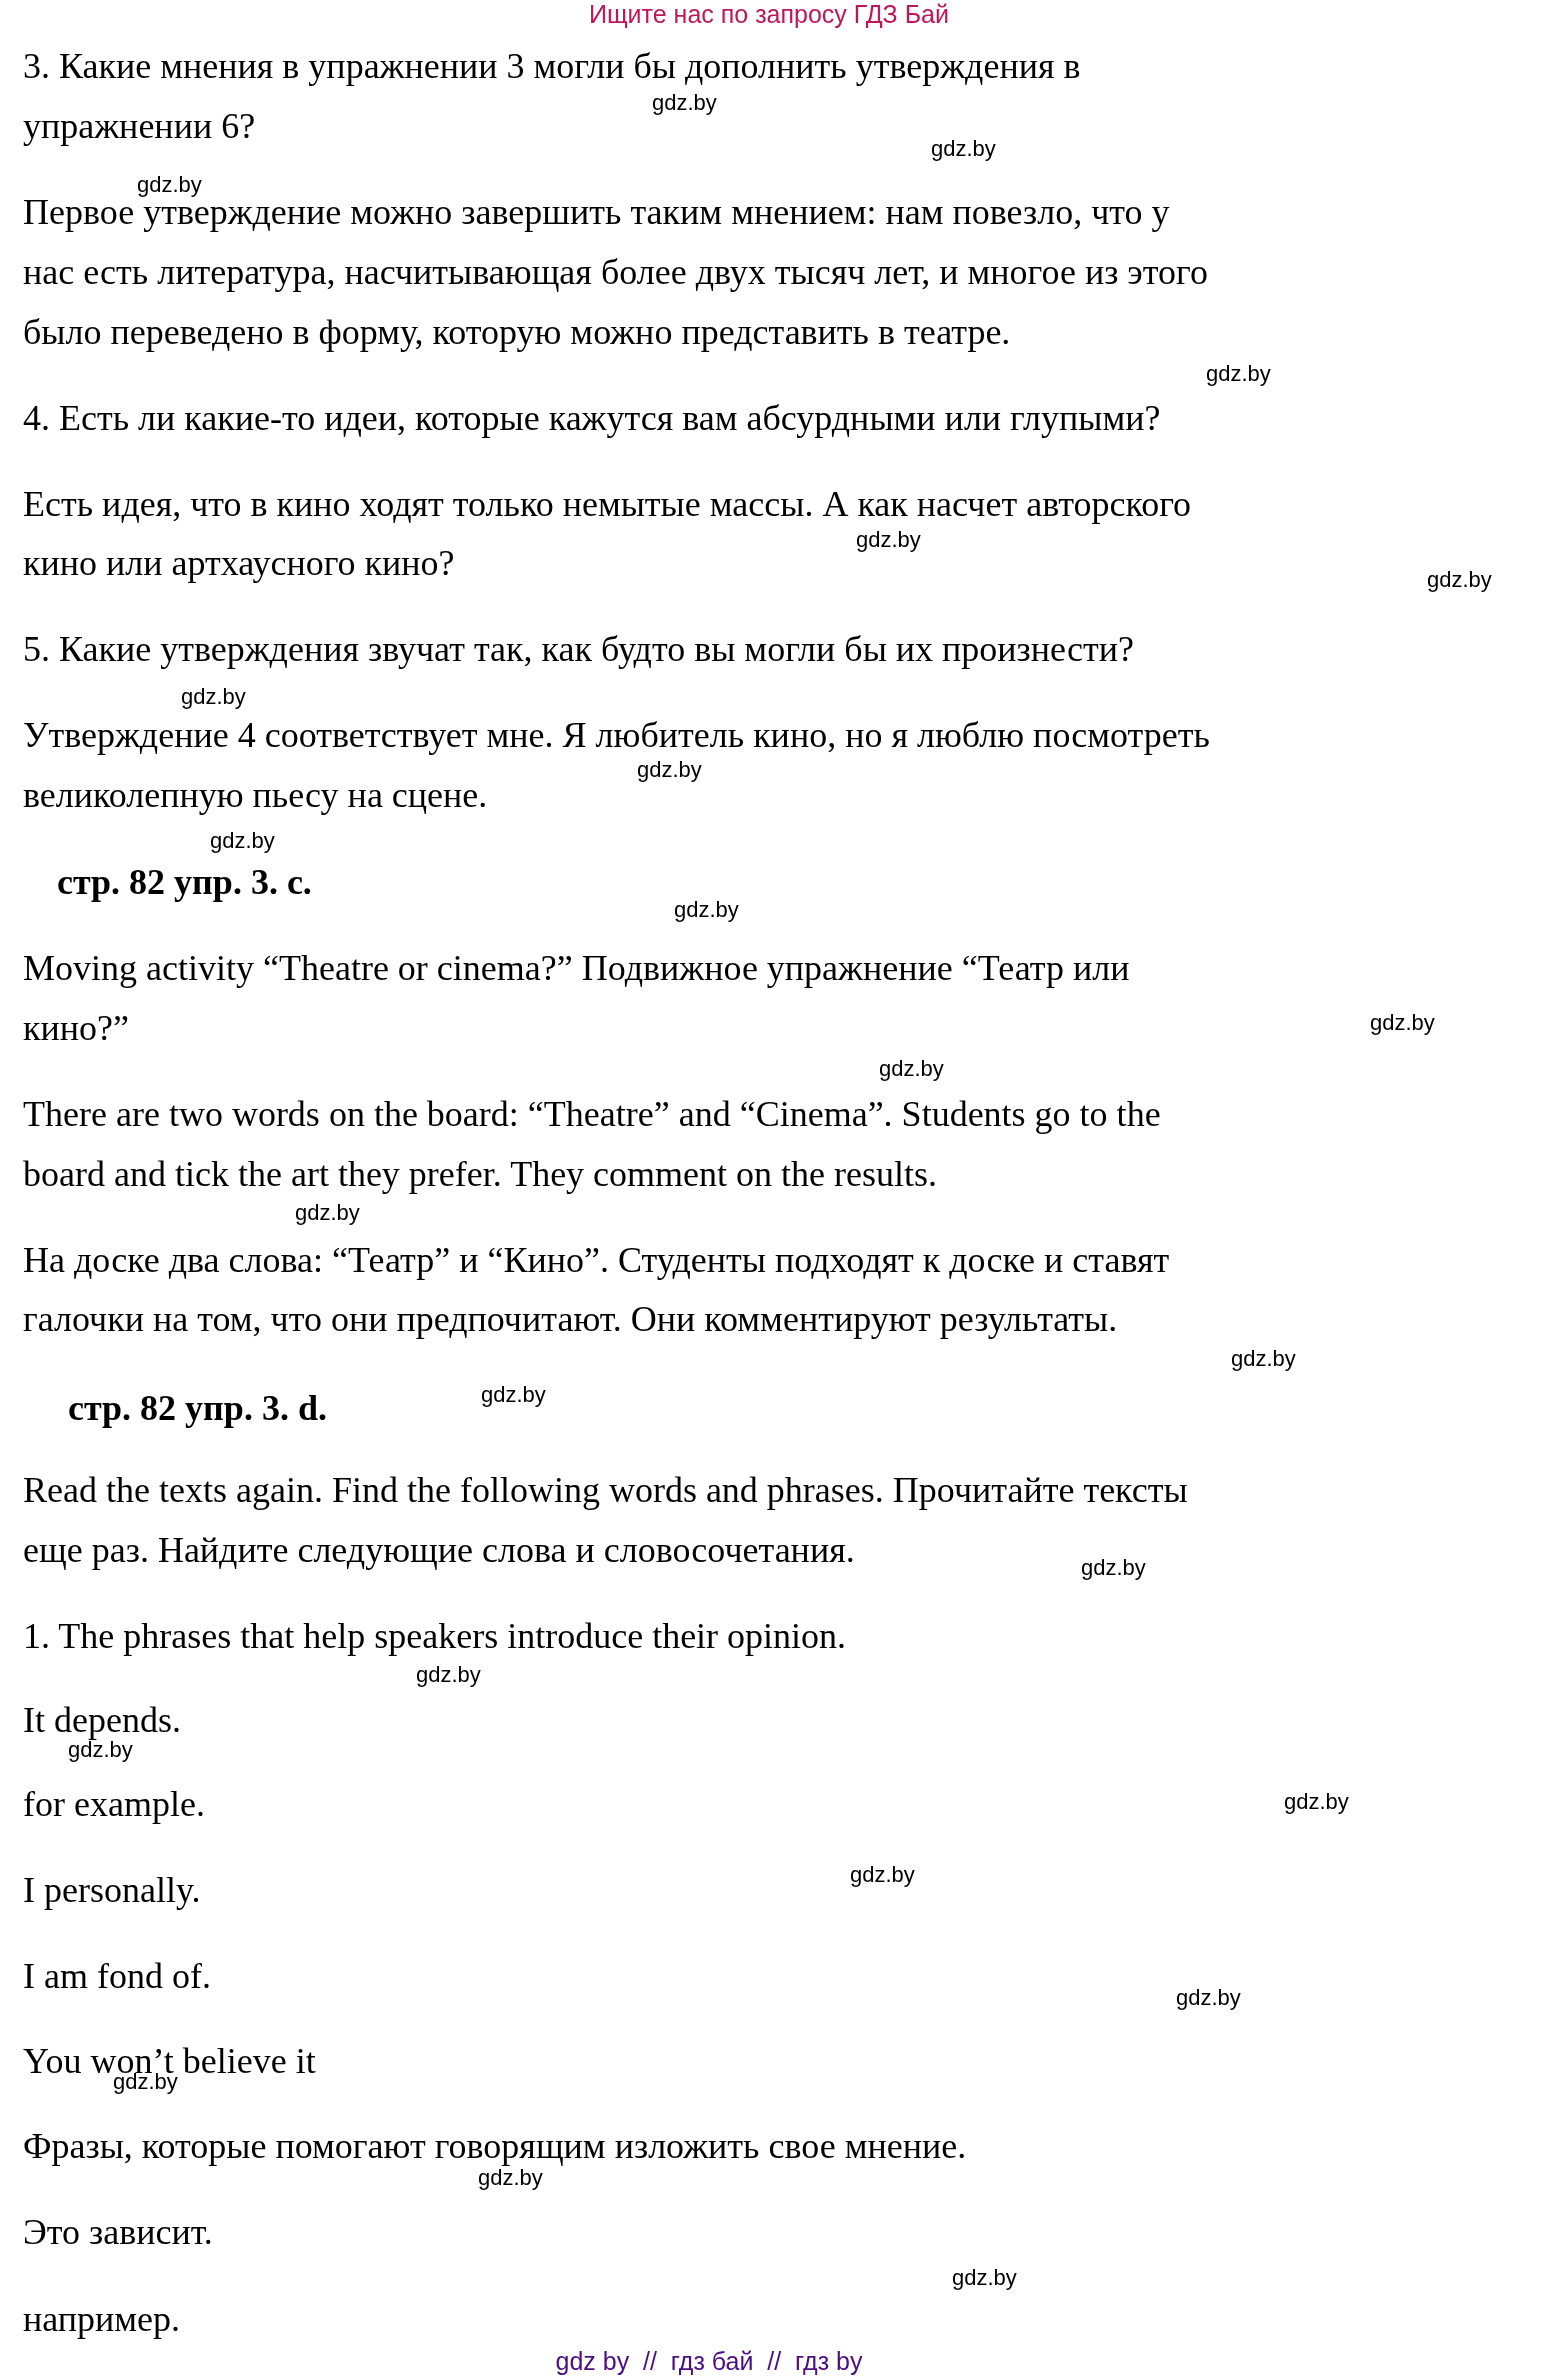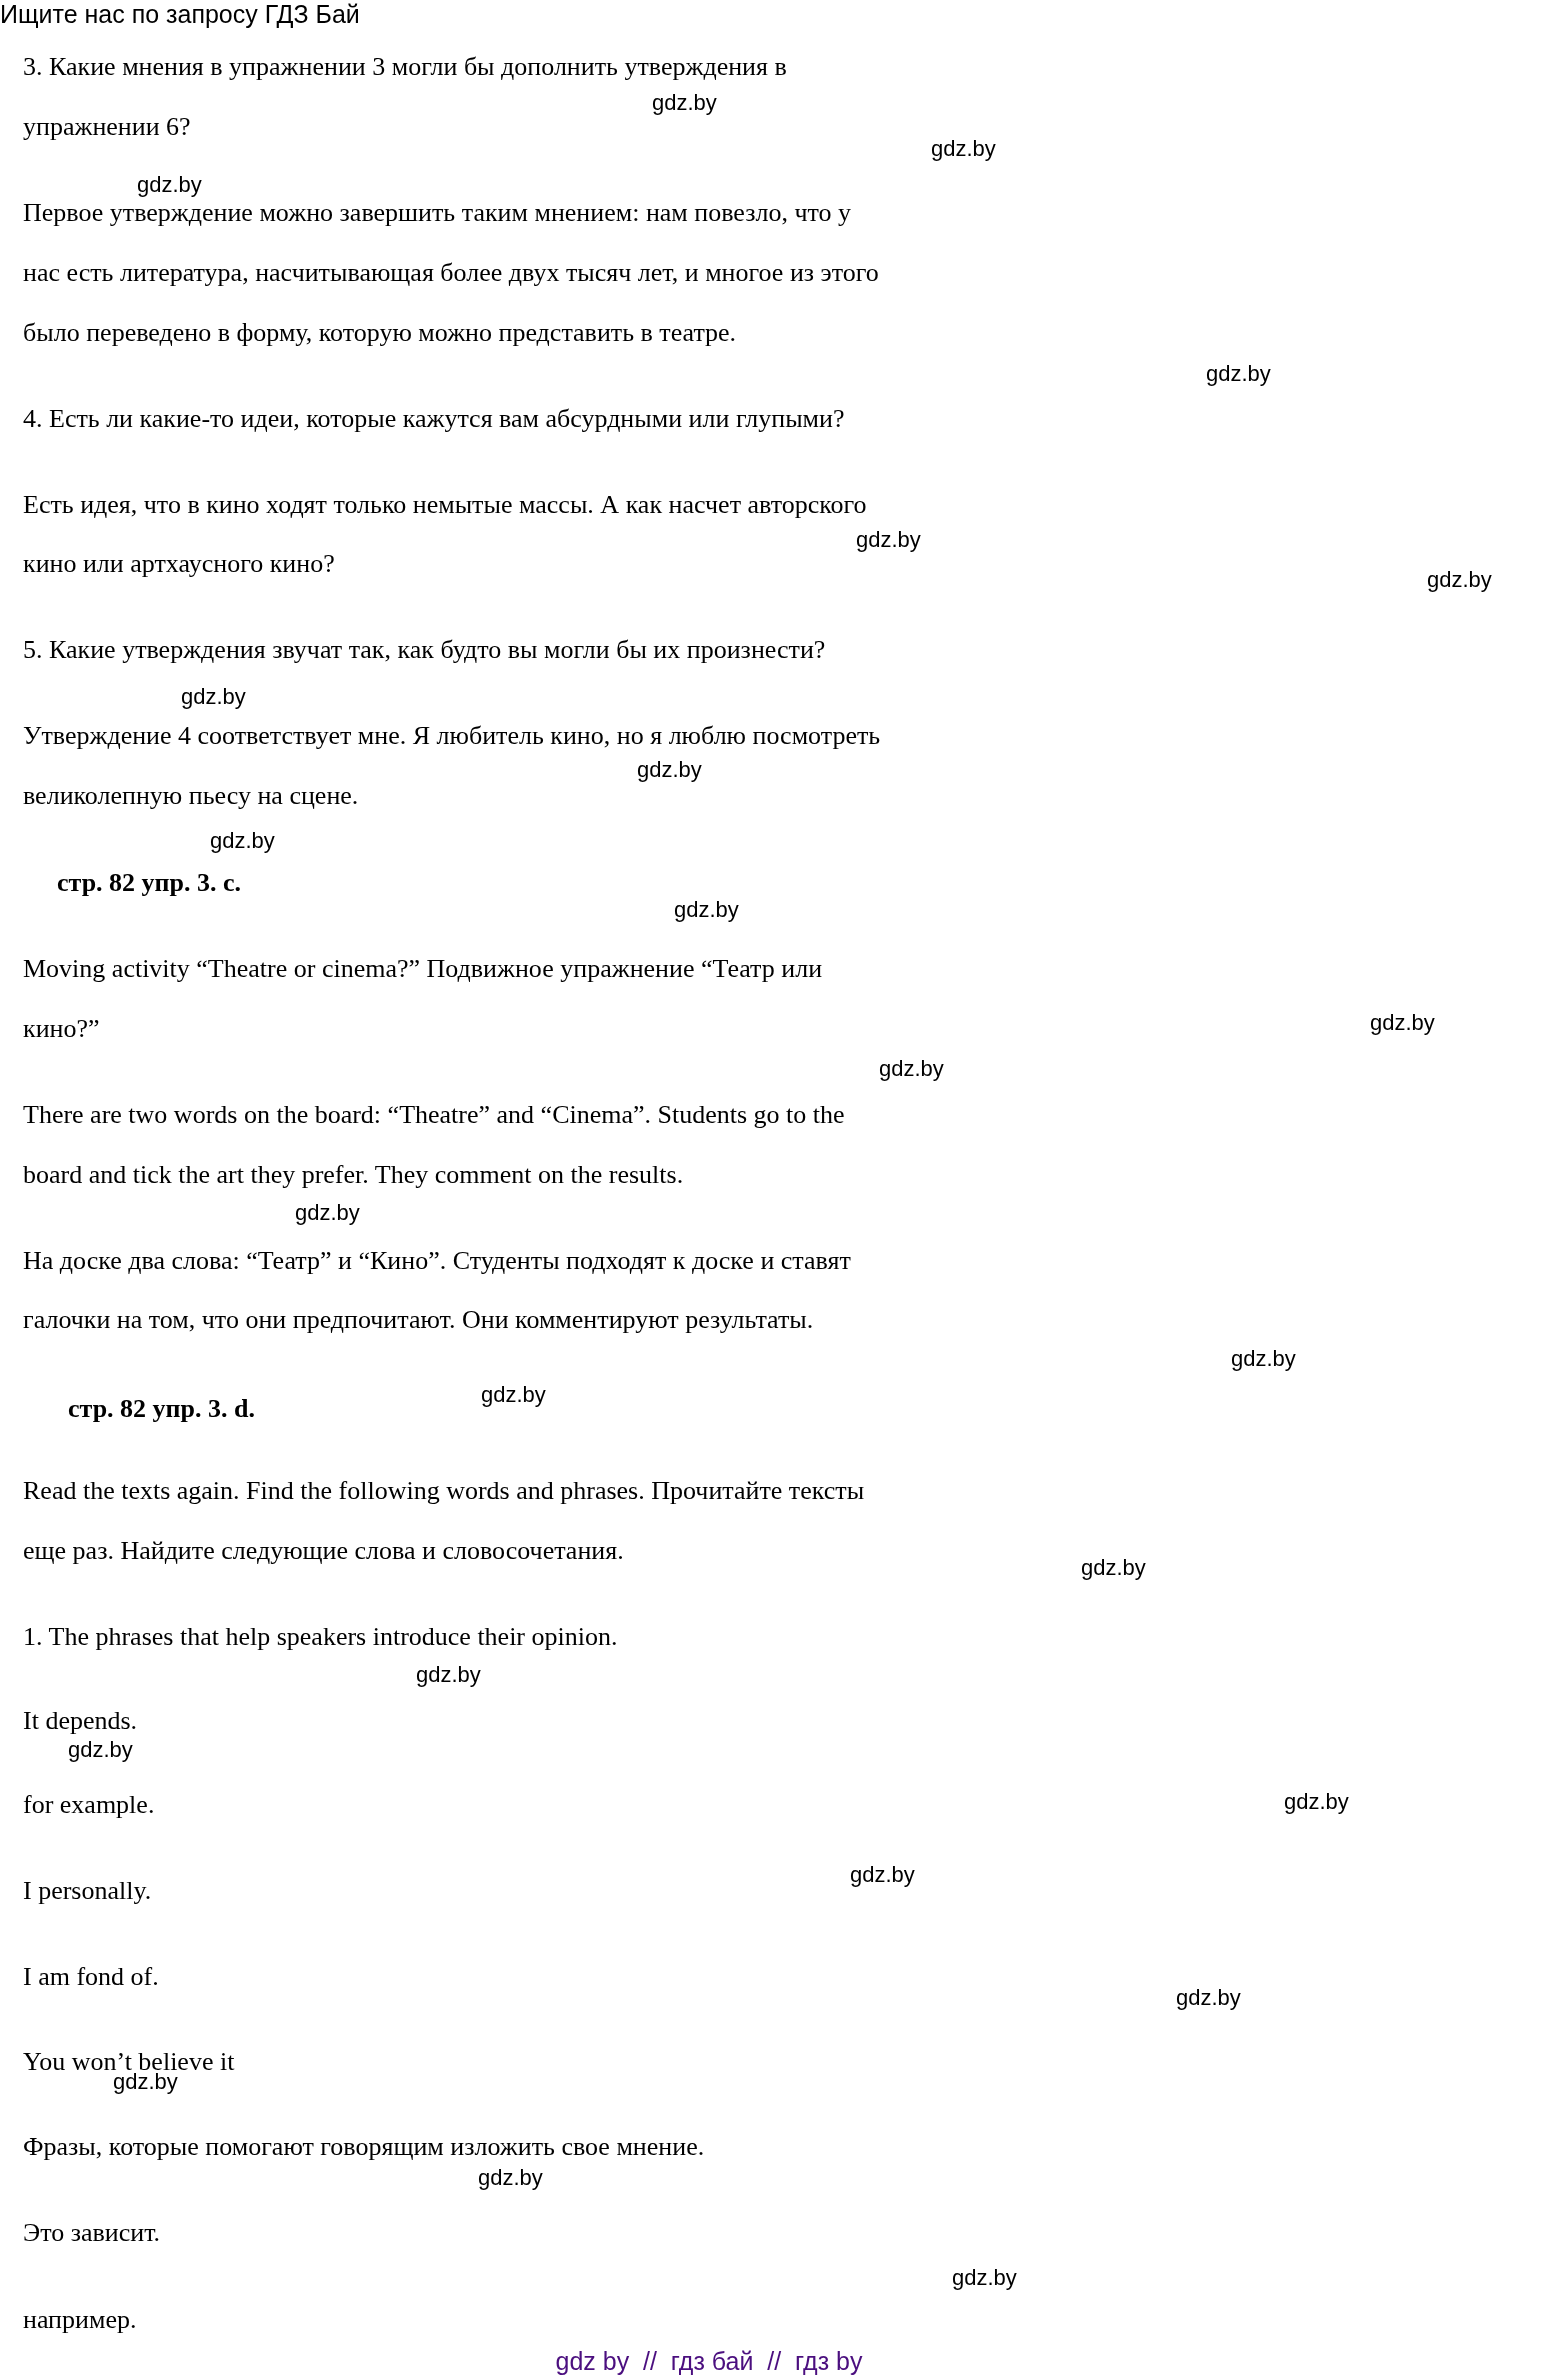--- a/index.html
+++ b/index.html
@@ -1,30 +1,30 @@
 <!DOCTYPE html>
 <html style="font-size:12.3px"><head>
 <meta charset="utf-8">
 <style>
   html, body { margin: 0; padding: 0; background: #ffffff; }
   body { width: 1545px; height: 2377px; position: relative; overflow: hidden; }
   .page { position: absolute; left: 0; top: 0; width: 1545px; height: 2377px; }
   .banner {
     position: absolute; left: 0; width: 1538px; top: 0; height: 31px;
-    text-align: left; font-family: "Liberation Sans", sans-serif;
-    font-size: 25px; line-height: 28px; color: #000000;
+    text-align: center; font-family: "Liberation Sans", sans-serif;
+    font-size: 25px; line-height: 28px; color: #be185d;
   }
   .footer {
     position: absolute; left: 0; width: 1418px; top: 2347px; height: 31px;
     text-align: center; font-family: "Liberation Sans", sans-serif;
     font-size: 25px; line-height: 29px; color: #4b0f7f; white-space: pre;
   }
   .line {
     position: absolute; left: 23px; font-family: "Liberation Serif", serif;
-    font-size: 26px; line-height: 49px; color: #000000; white-space: nowrap;
+    font-size: 36px; line-height: 49px; color: #000000; white-space: nowrap;
   }
   .line.bold { font-weight: bold; margin-left: 34px; }
   .wm {
     position: absolute; font-family: "Liberation Sans", sans-serif;
     font-size: 22px; line-height: 24.6px; color: #000000; white-space: nowrap;
   }
 </style>
 </head>
 <body>
 

